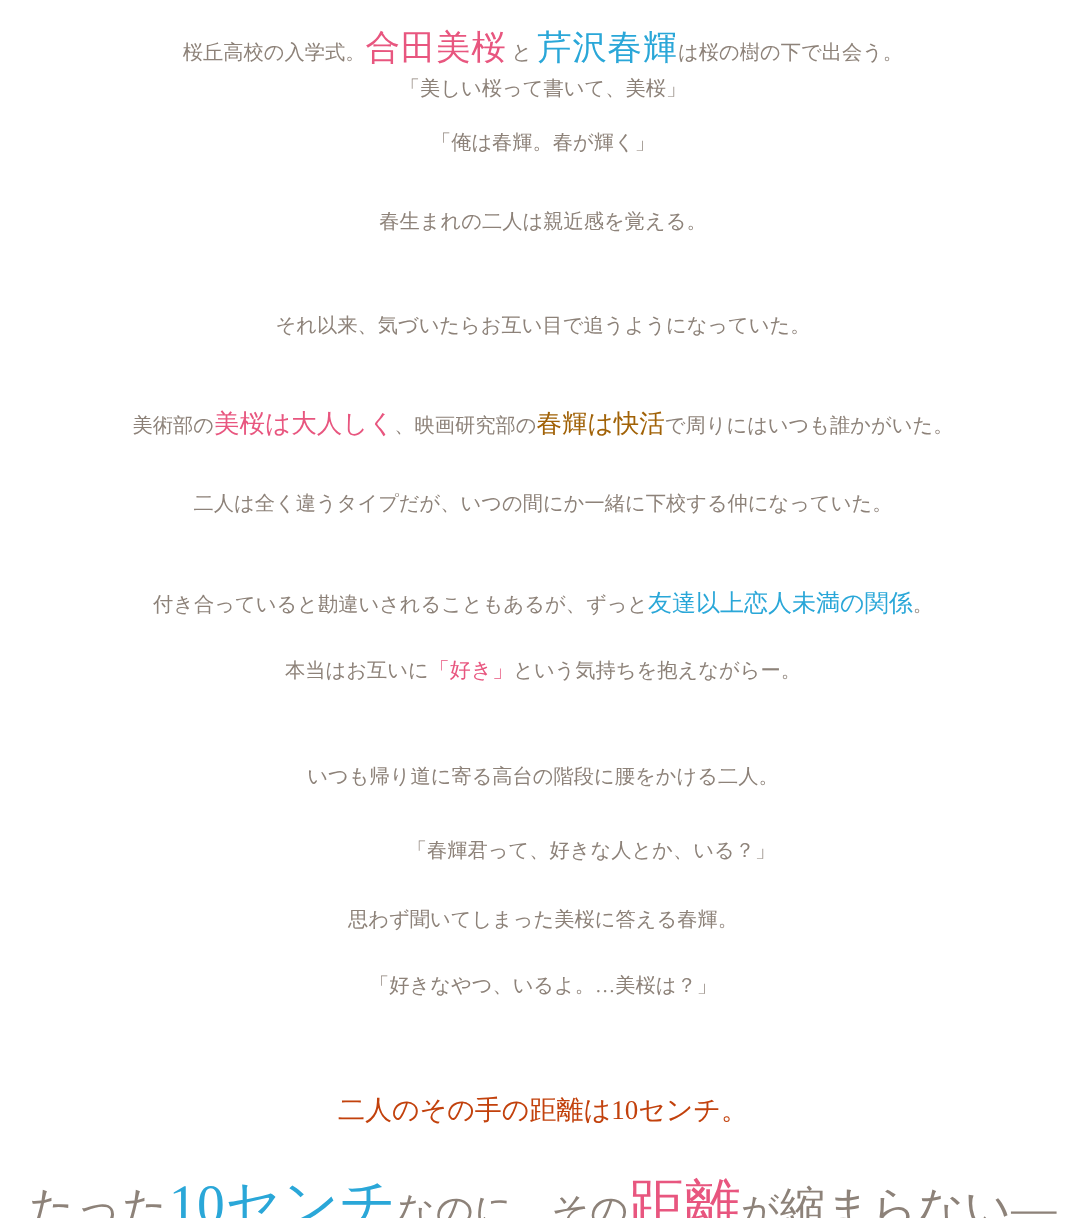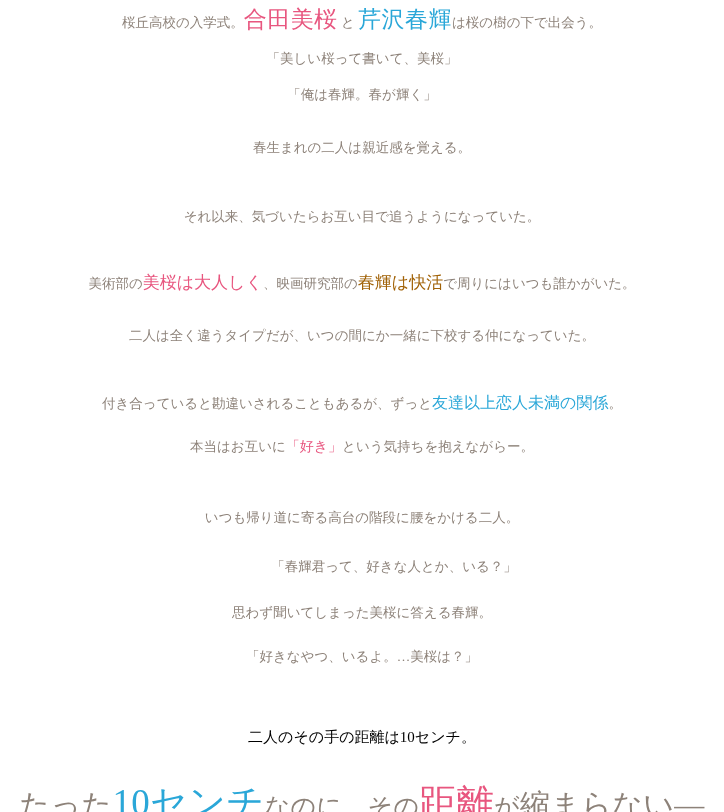--- a/index.html
+++ b/index.html
@@ -41,22 +41,22 @@
   }
   .emph-blue {
     color: #2aa7d8;
     font-size: 16px;
   }
   .quote-pink {
     color: #e8567f;
     font-size: 14px;
   }
   .near {
-    font-size: 15px;
-    color: #000000;
+    font-size: 18px;
+    color: #c2410c;
   }
   .final {
     font-size: 30px;
     color: #8d8279;
     letter-spacing: 0.01em;
   }
   .final .big-blue {
     color: #2aa7d8;
     font-size: 37px;
   }
@@ -78,21 +78,21 @@
     width: 724px;
     text-align: center;
     white-space: nowrap;
   }
 </style>
 </head>
 <body>
 
 <div class="wrap">
 
-  <div class="abs l" style="top:8px;">
+  <div class="abs l" style="top:20px;">
     <span>桜丘高校の入学式。</span><span class="name-pink">合田美桜</span><span> と </span><span class="name-blue">芹沢春輝</span><span>は桜の樹の下で出会う。</span>
   </div>
 
   <div class="abs l" style="top:52px;">「美しい桜って書いて、美桜」</div>
 
   <div class="abs l" style="top:88px;">「俺は春輝。春が輝く」</div>
 
   <div class="abs l" style="top:141px;">春生まれの二人は親近感を覚える。</div>
 
   <div class="abs l" style="top:210px;">それ以来、気づいたらお互い目で追うようになっていた。</div>

